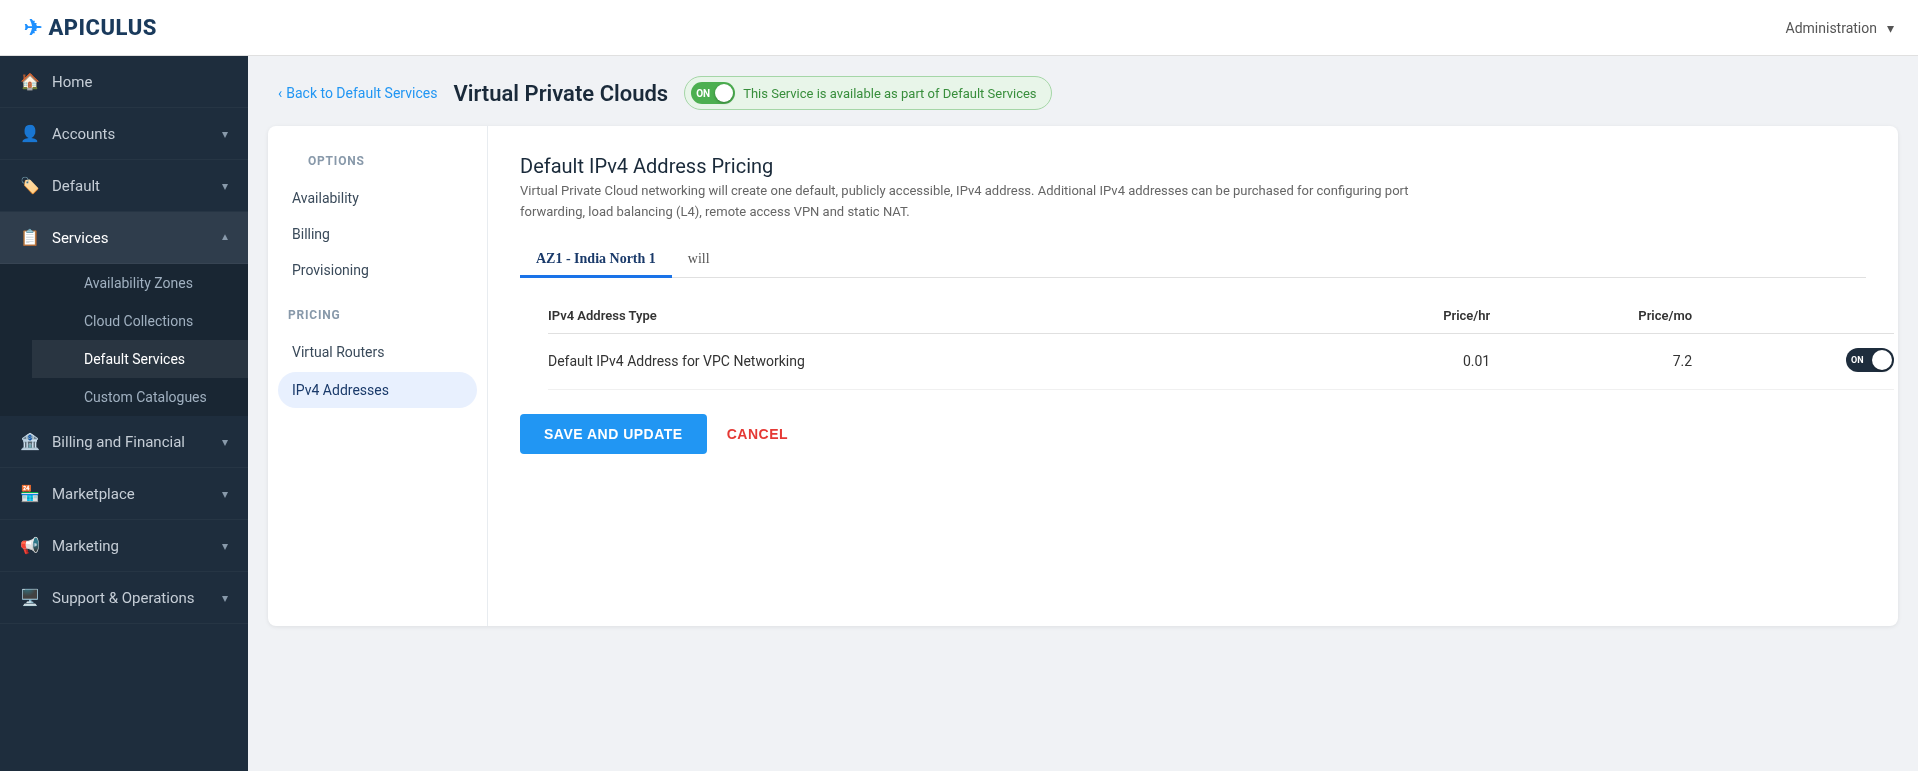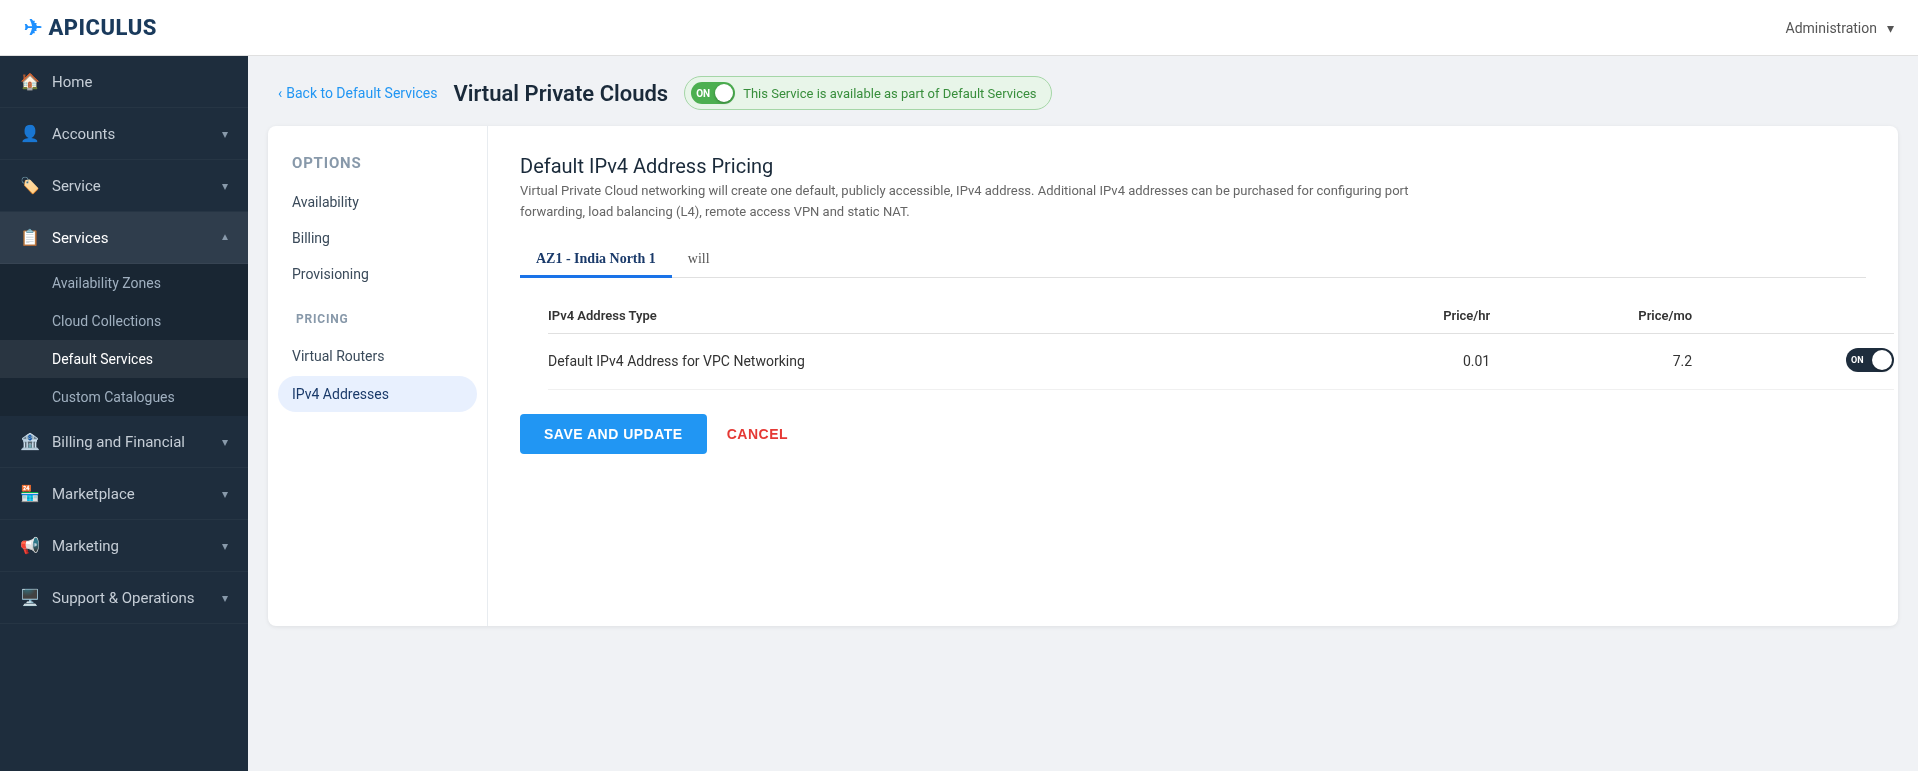--- a/index.html
+++ b/index.html
@@ -77,20 +77,21 @@
     .sidebar-chevron.up { transform: rotate(180deg); display: inline-block; }
 
     
     .sidebar-subitems { background: rgba(0,0,0,0.15); }
     .sidebar-subitem {
       padding: 11px 20px 11px 52px;
       color: #a0b0c0;
       font-size: 14px;
       cursor: pointer;
       transition: background 0.15s;
+      margin-left: 32px;
     }
     .sidebar-subitem.active { color: #fff; background: rgba(255,255,255,0.07); }
 
     
     .content-area {
       flex: 1;
       overflow-y: auto;
       padding: 0;
       background: #f0f2f5;
     }
@@ -168,25 +169,25 @@
     }
 
     
     .left-panel {
       width: 220px;
       padding: 28px 0;
       border-right: 1px solid #e8ecf0;
       flex-shrink: 0;
     }
     .options-heading {
-      font-size: 15px;
+      font-size: 12px;
       font-weight: 700;
       color: #8899aa;
       letter-spacing: 0.8px;
-      padding: 0 24px 12px 24px;
+      padding: 0 24px 12px 40px;
       text-transform: uppercase;
     }
     .panel-link {
       display: block;
       padding: 10px 24px;
       font-size: 14px;
       color: #3a4a5a;
       cursor: pointer;
       transition: background 0.12s;
     }
@@ -196,21 +197,21 @@
       margin: 2px 10px;
       padding: 10px 14px;
       color: #1a3a6a;
       font-weight: 400;
     }
     .pricing-heading {
       font-size: 12px;
       font-weight: 700;
       color: #8899aa;
       letter-spacing: 0.8px;
-      padding: 20px 24px 12px 28px;
+      padding: 20px 24px 12px 20px;
       text-transform: uppercase;
     }
 
     
     .right-panel {
       flex: 1;
       padding: 28px 32px;
     }
     .section-title {
       font-size: 20px;
@@ -359,21 +360,21 @@
       <div class="sidebar-item-left">
         <span class="sidebar-icon">👤</span>
         <span>Accounts</span>
       </div>
       <span class="sidebar-chevron">▾</span>
     </div>
 
     <div class="sidebar-item">
       <div class="sidebar-item-left">
         <span class="sidebar-icon">🏷️</span>
-        <span>Service</span>
+        <span>Default</span>
       </div>
       <span class="sidebar-chevron">▾</span>
     </div>
 
     <div class="sidebar-item active">
       <div class="sidebar-item-left">
         <span class="sidebar-icon">📋</span>
         <span>Services</span>
       </div>
       <span class="sidebar-chevron up">▾</span>

